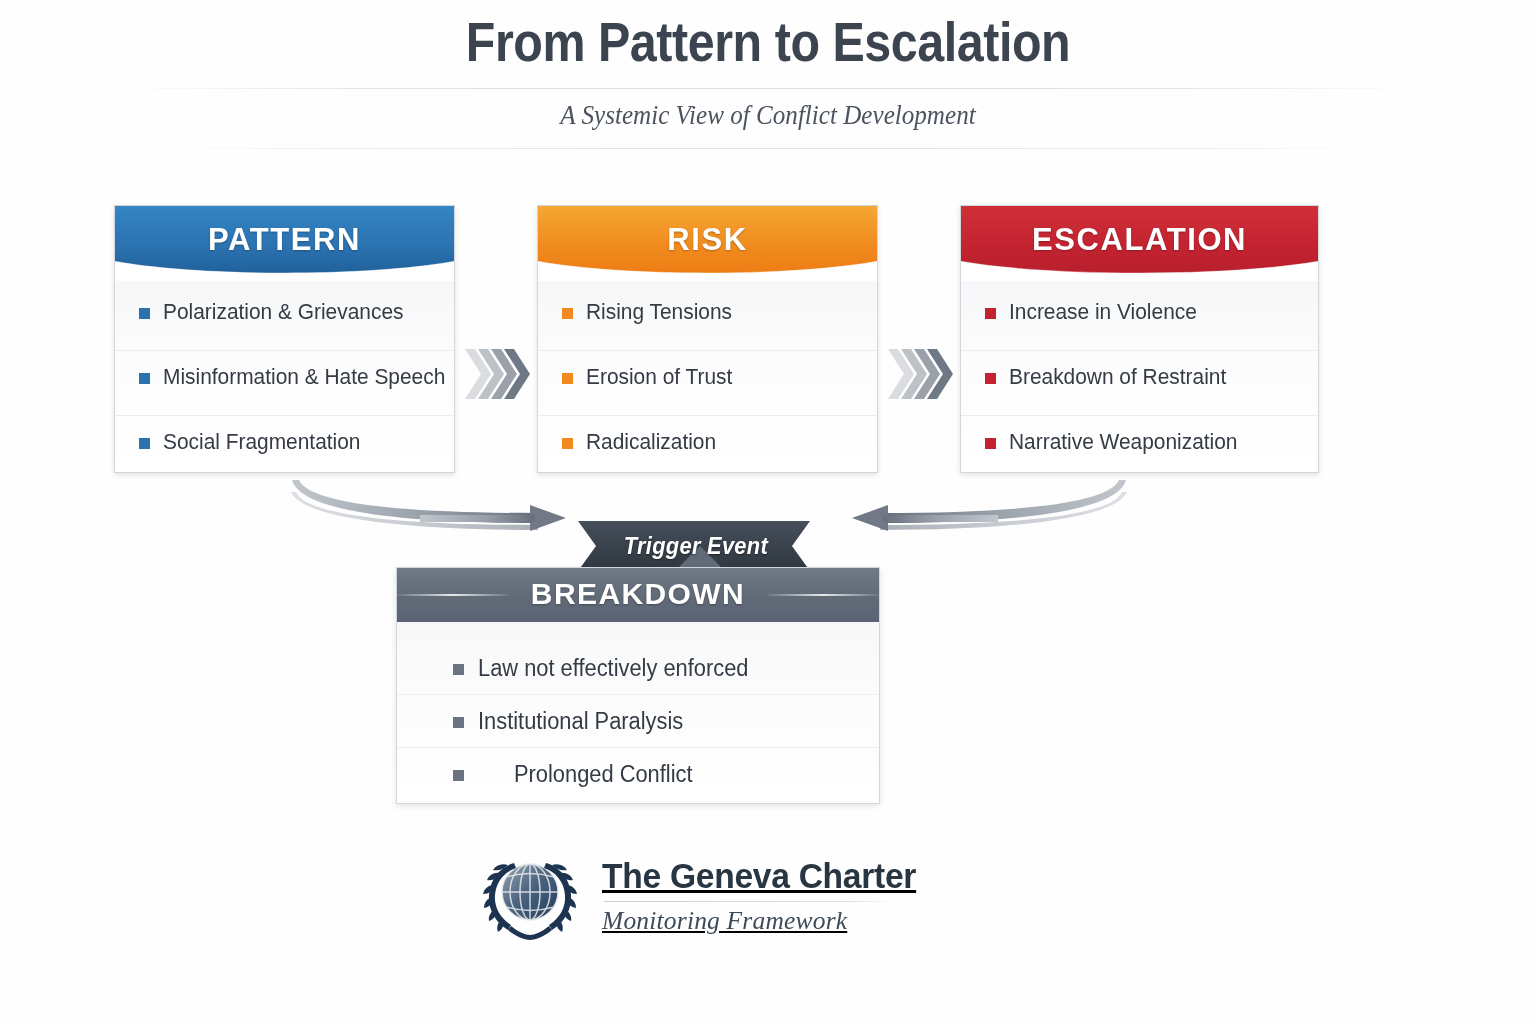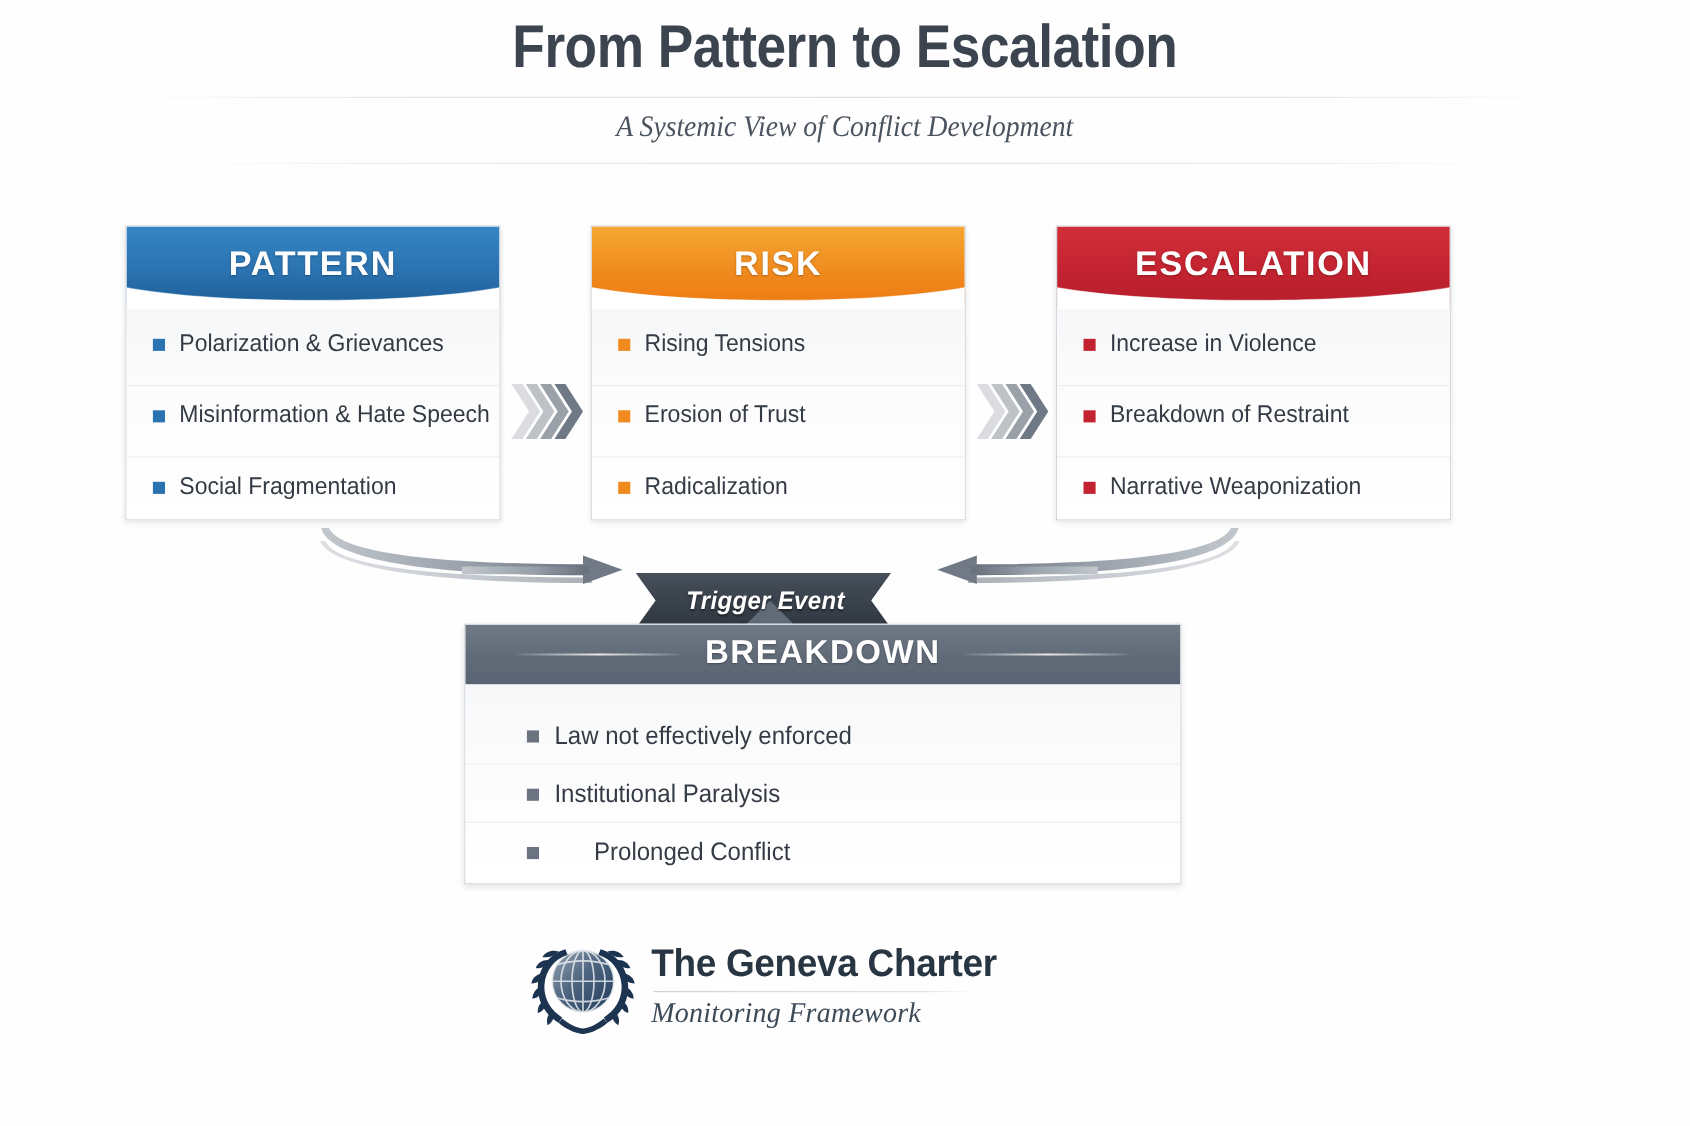--- a/index.html
+++ b/index.html
@@ -165,28 +165,27 @@
     letter-spacing: 0.3px;
     text-shadow: 0 1px 2px rgba(0,0,0,0.45);
     z-index: 2;
     transform: scaleX(0.95) translateX(2px);
   }
 
   
   #breakdown-panel {
     position: absolute;
     left: 396px; top: 567px;
-    width: 652px;
+    width: 484px;
     height: 237px;
     background: #ffffff;
     border: 1px solid #d3d7dc;
     box-shadow: 0 2px 6px rgba(40,50,65,0.13);
     box-sizing: border-box;
     overflow: hidden;
-    margin-left: 26px;
   }
   #breakdown-header {
     height: 54px;
     background: linear-gradient(to bottom, #707a87 0%, #616b78 55%, #596373 100%);
     display: flex;
     align-items: center;
     justify-content: center;
     position: relative;
   }
   #breakdown-title {
@@ -239,21 +238,21 @@
 
   
   #footer-logo {
     position: absolute;
     left: 478px; top: 845px;
     width: 430px; height: 100px;
     display: flex;
     align-items: center;
   }
   #logo-mark { width: 104px; height: 100px; flex: 0 0 104px; }
-  #logo-text { margin-left: 10px; padding-top: 2px; }
+  #logo-text { margin-left: 20px; padding-top: 2px; text-decoration: underline; }
   #logo-name {
     font-size: 35px;
     font-weight: bold;
     color: #283543;
     letter-spacing: -0.3px;
     transform: scaleX(0.96);
     transform-origin: left center;
     white-space: nowrap;
   }
   #logo-divider {

